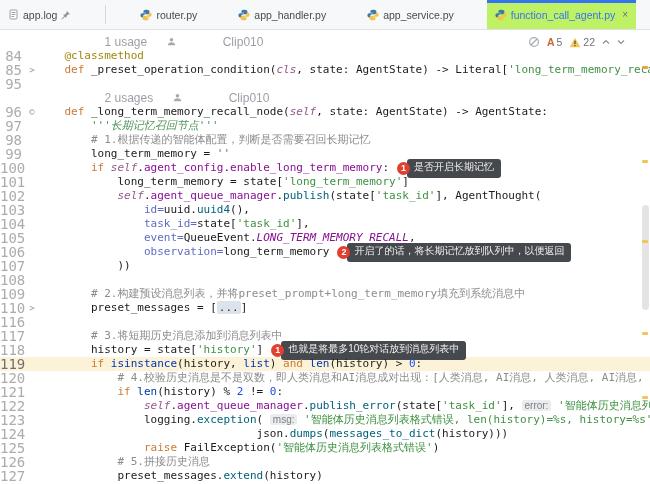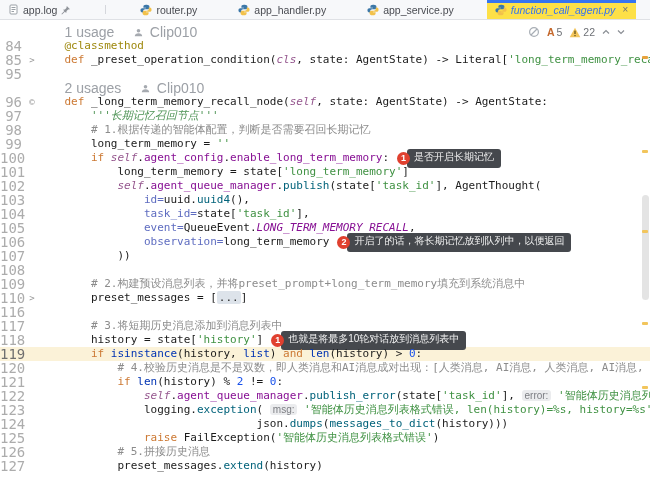--- a/index.html
+++ b/index.html
@@ -1,24 +1,24 @@
 <!DOCTYPE html>
 <html><head>
 <meta charset="utf-8">
 <style>
   * { margin:0; padding:0; box-sizing:border-box; }
   html,body { width:650px; height:484px; overflow:hidden; background:#fff;
               font-family:"Liberation Sans", sans-serif; }
 
   
-  .tabbar { display:flex; align-items:stretch; height:20px; background:#F7F8FA;
+  .tabbar { display:flex; align-items:stretch; height:30px; background:#F7F8FA;
             border-bottom:1px solid #DFE1E5; overflow:hidden; white-space:nowrap;gap:25px; }
   .tab { display:flex; align-items:center; gap:4px; padding:0 8px; font-size:10.5px;
          color:#494B51; position:relative; cursor:default; flex:none; }
-  .tab.active { background:#fde047; color:#3574F0;font-style:italic; }
+  .tab.active { background:#bef264; color:#3574F0; }
   .tab.active::after { content:""; position:absolute; left:0; right:0; top:0; height:2.5px; background:#3574F0; }
   .tabsep { width:1px; background:#D5D7DC; margin:5px 1px; flex:none; }
   .close { font-size:10px; color:#6E7075; margin-left:3px; }
 
   
   .editor { position:relative; height:458px; overflow:hidden; padding-top:5px; background:#fff; }
   .row { display:flex; height:14px; line-height:14px;
          font-family:"DejaVu Sans Mono", monospace; font-size:11px; color:#1B1B1B; }
   .row.hl { background:#FBF2D8; }
   .gut { width:26px; text-align:right; color:#ACACAC; font-size:14px; flex:none; padding-right:4px; }
@@ -36,21 +36,21 @@
   .at    { color:#871094; }
   .fn    { color:#1B1B1B;margin-top:8px; }
   .ca    { color:#00627A; }
   .bi    { color:#0033B3; }
   .na    { color:#5E6CC0; }
   .const { color:#871094; font-style:italic; }
   .num   { color:#1750EB; }
   .fold  { background:#DDE3EA; border-radius:2px; padding:0 2px; color:#2B2B2B; }
   .hint  { background:#EBECEE; border-radius:3px; padding:0 3px; color:#7C7E83;
            font-size:10px; font-family:"Liberation Sans", sans-serif; }
-  .inlay { color:#9CA0A6; font-size:14px; font-family:"Liberation Sans", sans-serif; }
+  .inlay { color:#9CA0A6; font-size:12px; font-family:"Liberation Sans", sans-serif;margin-left:40px; }
 
   
   .badge { display:inline-flex; align-items:center; height:14px; vertical-align:top; margin-left:8px; }
   .bnum  { width:13px; height:13px; border-radius:50%; background:#E0402F; color:#fff; font-size:9px;
            font-weight:bold; display:flex; align-items:center; justify-content:center;
            font-family:"Liberation Sans", sans-serif; position:relative; z-index:1; flex:none; }
   .btext { background:#45484D; color:#F2F2F2; font-size:10px; padding:1px 7px 4px; border-radius:3px;
            margin-left:-3px; font-family:"Liberation Sans", sans-serif; white-space:nowrap; }
 
   

